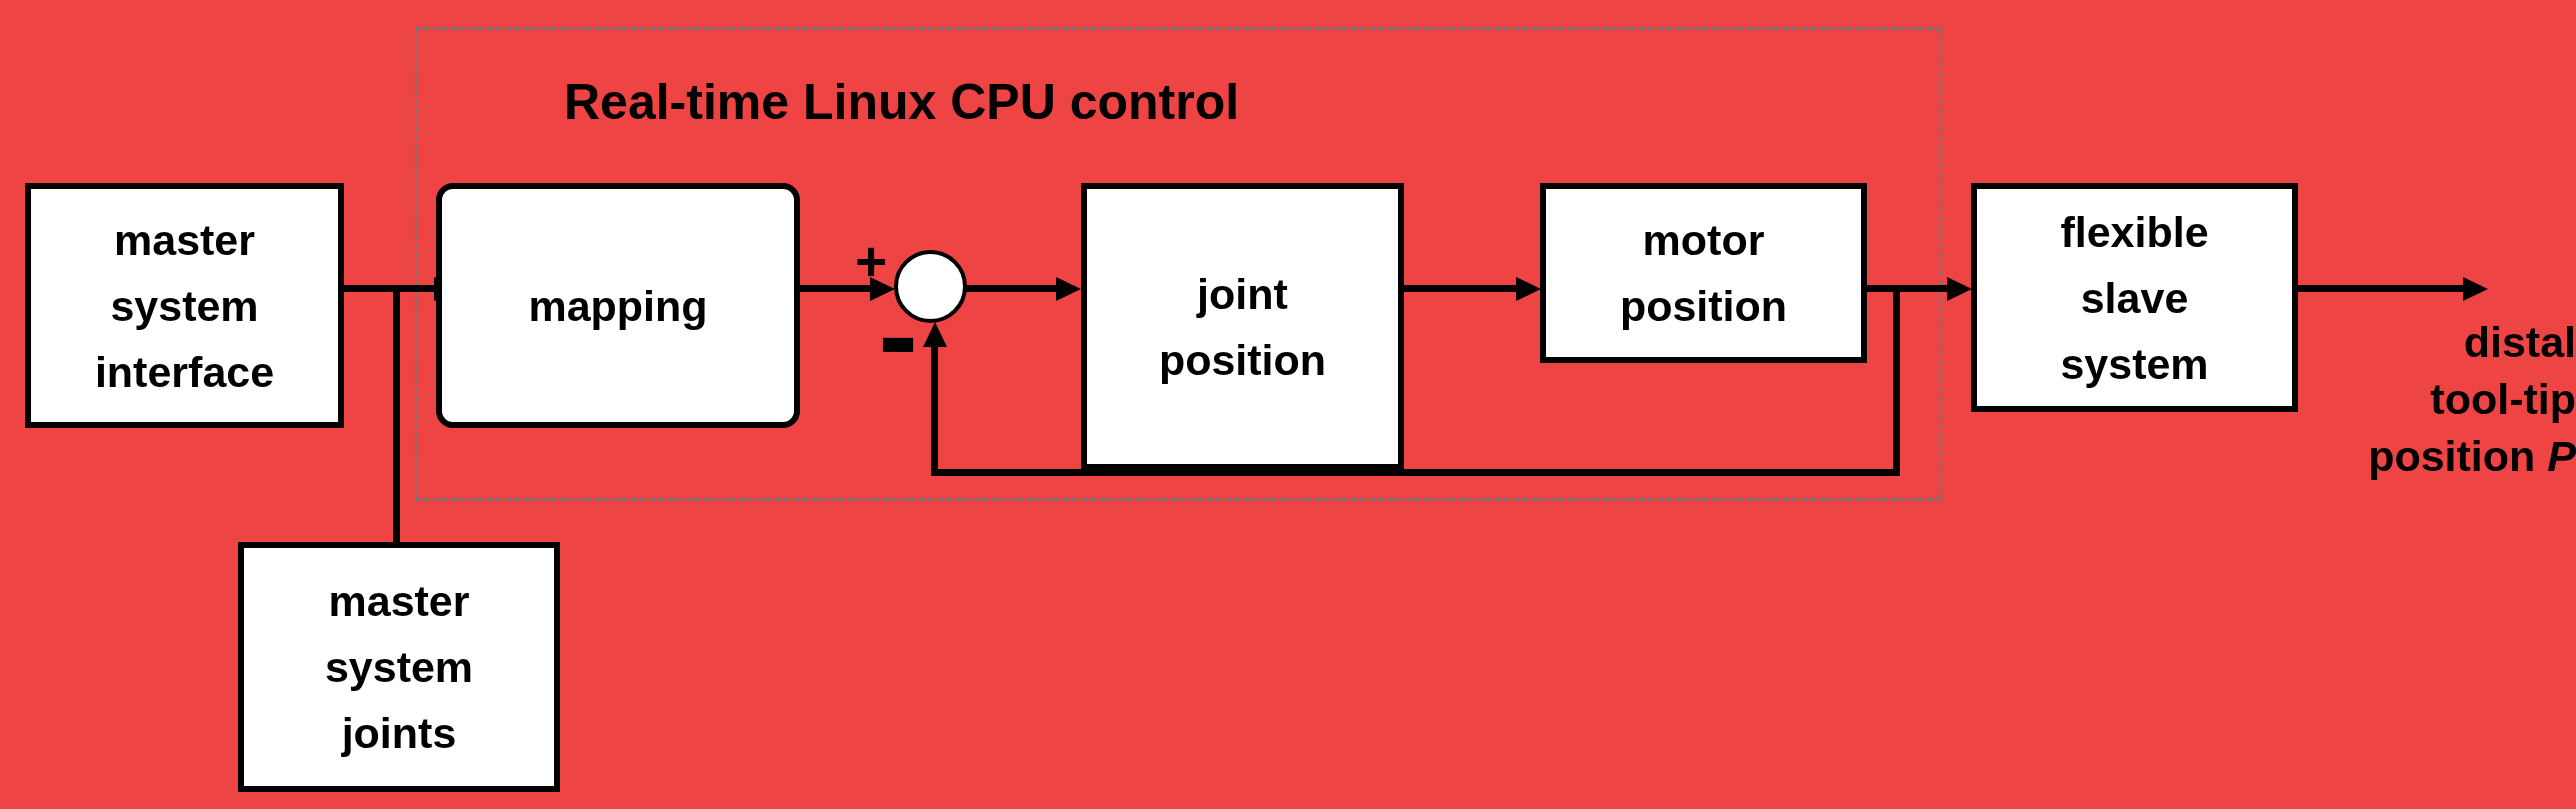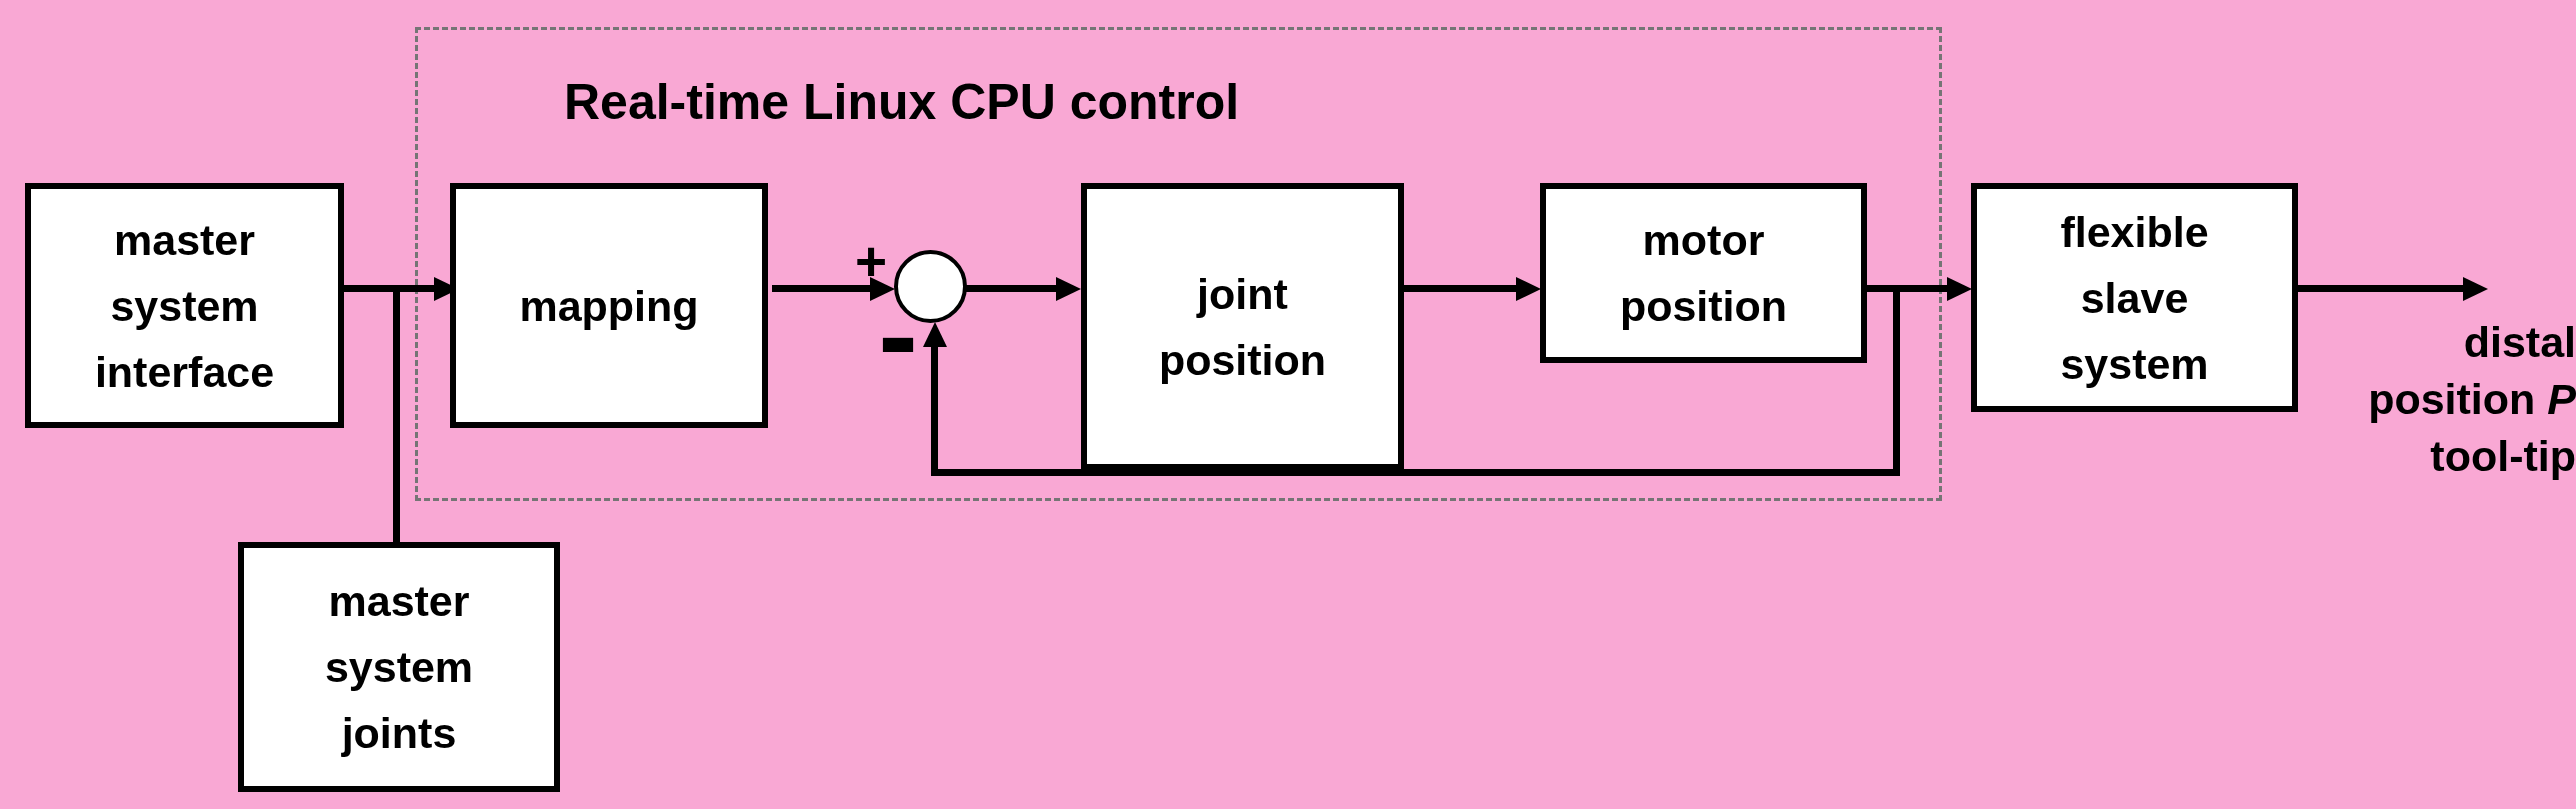--- a/index.html
+++ b/index.html
@@ -5,21 +5,21 @@
   html, body {
     margin: 0;
     padding: 0;
     background: #ffffff;
     font-family: "Liberation Sans", "DejaVu Sans", sans-serif;
   }
   #stage {
     position: relative;
     width: 2576px;
     height: 809px;
-    background: #f9a8d4;
+    background: #ef4444;
     overflow: hidden;
   }
   .box {
     position: absolute;
     box-sizing: border-box;
     border: 6.3px solid #000000;
     background: #ffffff;
     display: flex;
     align-items: center;
     justify-content: center;
@@ -110,21 +110,21 @@
     font-weight: bold;
     font-size: 43px;
     line-height: 57px;
     color: #000000;
     z-index: 4;
   }
   .out-label .sym { font-style: italic; }
 
   
   .box-master-interface { left: 25px;   top: 183px; width: 319px; height: 245px; }
-  .box-mapping          { left: 450px;  top: 183px; width: 318px; height: 245px; }
+  .box-mapping          { left: 436px;  top: 183px; width: 364px; height: 245px; border-radius: 17px; }
   .box-joint-position   { left: 1081px; top: 183px; width: 323px; height: 287px; }
   .box-motor-position   { left: 1540px; top: 183px; width: 327px; height: 180px; }
   .box-flexible-slave   { left: 1971px; top: 183px; width: 327px; height: 229px; }
   .box-master-joints    { left: 238px;  top: 542px; width: 322px; height: 250px; }
 </style>
 </head>
 <body>
 
 <div id="stage">
 
@@ -182,18 +182,18 @@
 system
 joints</span>
   </div>
 
   <div class="sum-circle"></div>
   <div class="sign sign-plus">+</div>
   <div class="sign sign-minus">-</div>
 
   <div class="out-label">
     <div>distal</div>
+    <div>tool-tip</div>
     <div><span>position</span>&nbsp;<span class="sym">P</span></div>
-    <div>tool-tip</div>
   </div>
 
 </div>
 
 
 </body></html>

